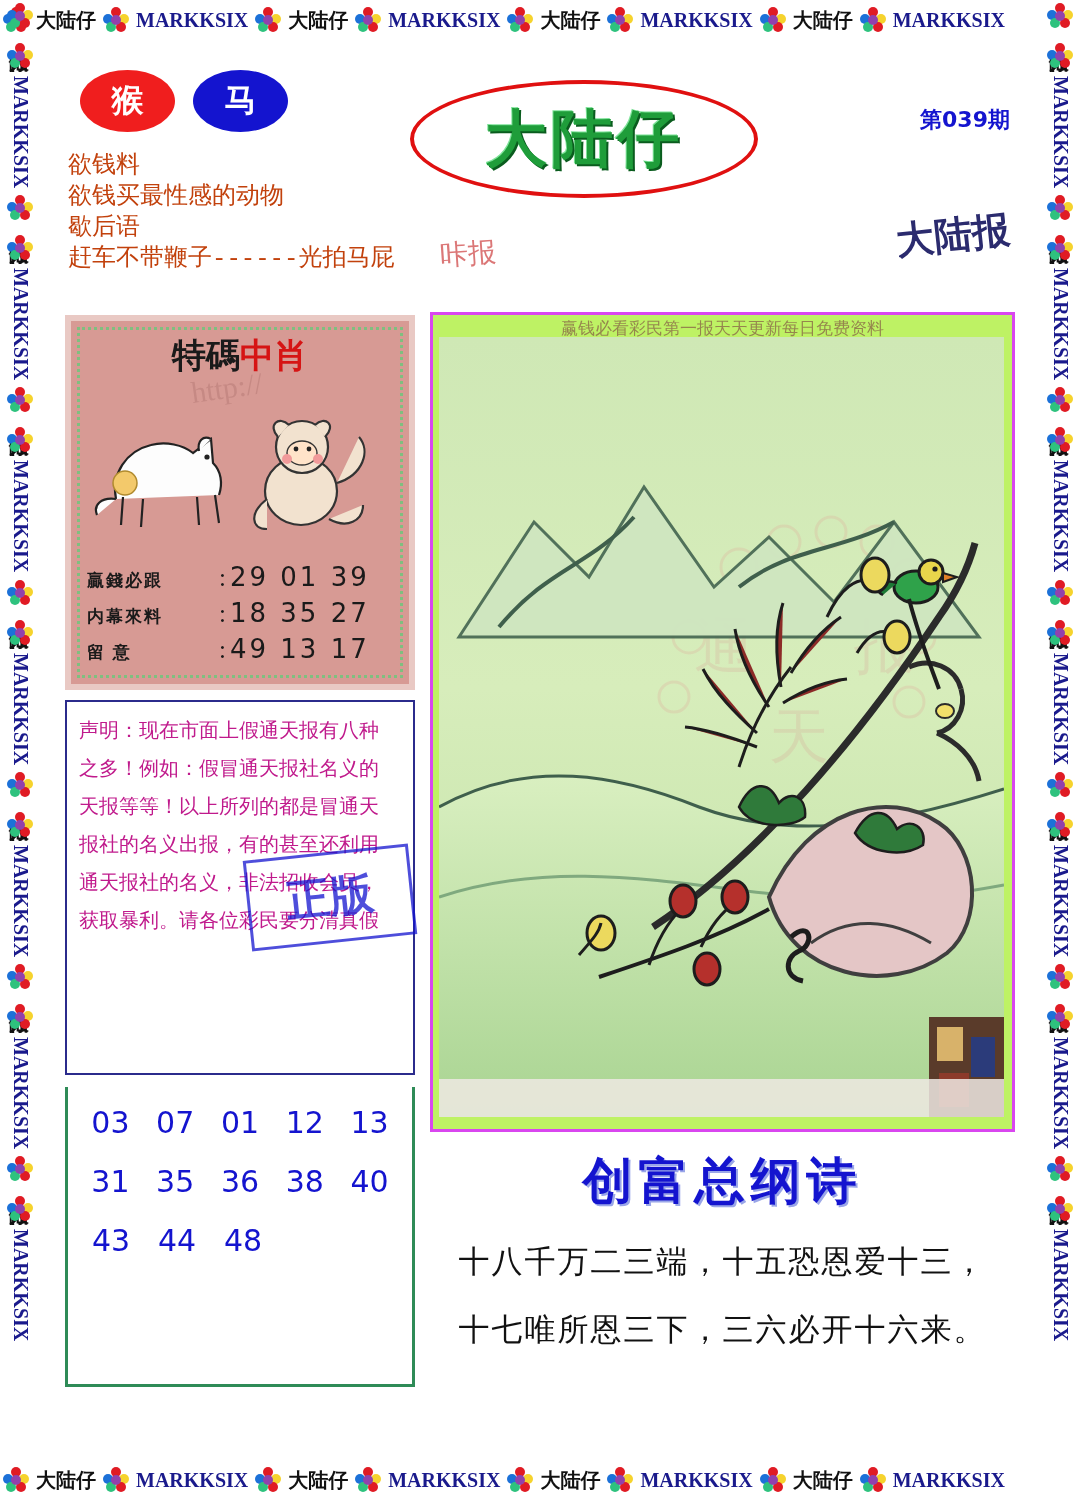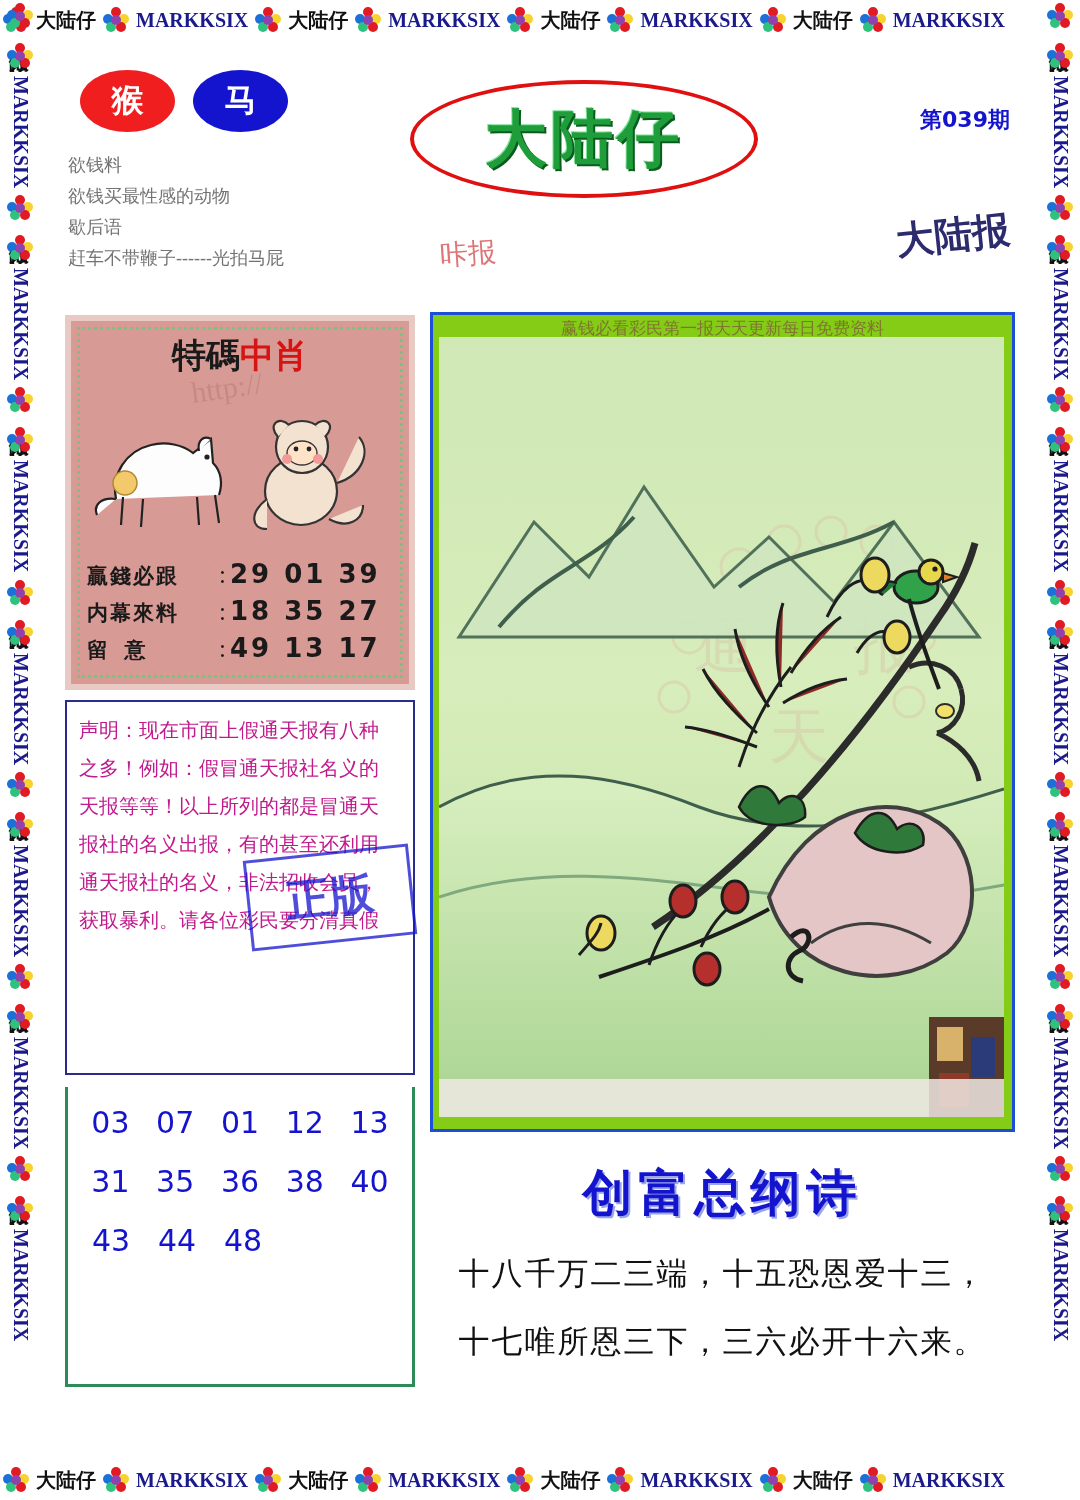--- a/index.html
+++ b/index.html
@@ -51,21 +51,21 @@
   .zodiac{
     width:95px;height:62px;border-radius:50%;
     display:flex;align-items:center;justify-content:center;
     color:#ffffff;font-size:32px;font-weight:bold;
     font-family:"DejaVu Sans",sans-serif;
   }
   .z-red{background:#f01e1e;}
   .z-blue{background:#1414cf;}
 
   .lines{position:absolute;left:28px;top:110px;width:330px;}
-  .lines div{font-size:18px;color:#737373;line-height:31px;font-family:Liberation Serif, serif;}
+  .lines div{font-size:24px;color:#c2410c;line-height:31px;font-family:Liberation Mono, monospace;}
 
   .logo{
     position:absolute;left:370px;top:40px;width:340px;height:110px;
     border:4px solid #e01010;border-radius:50%;
     display:flex;align-items:center;justify-content:center;
   }
   .logo span{
     font-size:62px;font-weight:bold;letter-spacing:4px;
     font-family:"DejaVu Sans",sans-serif;
     color:#1f9d3a;
@@ -102,25 +102,25 @@
   .tema-title .a{color:#1a1a1a;}
   .tema-title .b{color:#d61414;}
   .wm{
     position:absolute;left:120px;top:50px;font-size:30px;color:#bb7f7a;opacity:.6;
     font-family:"Liberation Serif",serif;transform:rotate(-8deg);
   }
   .animals{position:absolute;top:58px;left:0;width:100%;height:160px;}
   .rows{position:absolute;left:16px;bottom:14px;}
   .rrow{display:flex;align-items:baseline;margin:6px 0;}
   .rlabel{
-    width:132px;font-size:21px;color:#1a1a1a;font-weight:bold;
-    font-family:Liberation Mono, monospace;letter-spacing:2px;
+    width:132px;font-size:17px;color:#1a1a1a;font-weight:bold;
+    font-family:Liberation Sans, sans-serif;letter-spacing:2px;
   }
   .rcolon{font-size:25px;color:#1a1a1a;}
-  .rnums{font-size:26px;color:#1a1a1a;font-family:"DejaVu Sans",sans-serif;letter-spacing:3px;margin-left:4px;font-weight:bold;}
+  .rnums{font-size:26px;color:#1a1a1a;font-family:"DejaVu Sans",sans-serif;letter-spacing:3px;margin-left:4px;}
 
   .notice{
     position:relative;margin-top:10px;width:350px;height:375px;
     border:2px solid #2b2b8c;box-sizing:border-box;background:#fff;
     padding:14px 12px;
   }
   .notice p{
     margin:0 0 9px 0;font-size:20px;color:#c01a8c;line-height:29px;
     font-family:Liberation Sans, sans-serif;
   }
@@ -139,31 +139,31 @@
   .numgrid .nrow{display:flex;justify-content:flex-start;margin-bottom:24px;}
   .numgrid .nrow span{
     width:66px;text-align:center;font-size:30px;color:#1414cf;
     font-family:"DejaVu Sans",sans-serif;
   }
 
   
   .right-col{position:absolute;left:390px;top:272px;width:585px;}
   .pic-frame{
     position:relative;width:585px;height:820px;
-    border:3px solid #1d4ed8;box-sizing:border-box;background:#84cc16;
+    border:3px solid #d946ef;box-sizing:border-box;background:#bef264;
     overflow:hidden;
   }
   .pic-cap{
     position:absolute;top:2px;left:0;width:100%;text-align:center;
     font-size:17px;color:#7a3f3f;opacity:.6;font-family:"DejaVu Sans",sans-serif;
   }
   .pic-inner{position:absolute;left:6px;top:22px;width:565px;height:780px;overflow:hidden;}
 
   .poem-title{
-    margin-top:28px;text-align:center;font-size:50px;font-weight:bold;color:#1414cf;
+    margin-top:16px;text-align:center;font-size:50px;font-weight:bold;color:#1414cf;
     font-family:"DejaVu Sans",sans-serif;letter-spacing:6px;
     text-shadow:2px 2px 0 #9aa6e8;
   }
   .poem-line{
     margin-top:26px;text-align:center;font-size:31px;color:#111;
     font-family:"DejaVu Sans",sans-serif;letter-spacing:2px;
   }
 </style>
 </head>
 <body>

